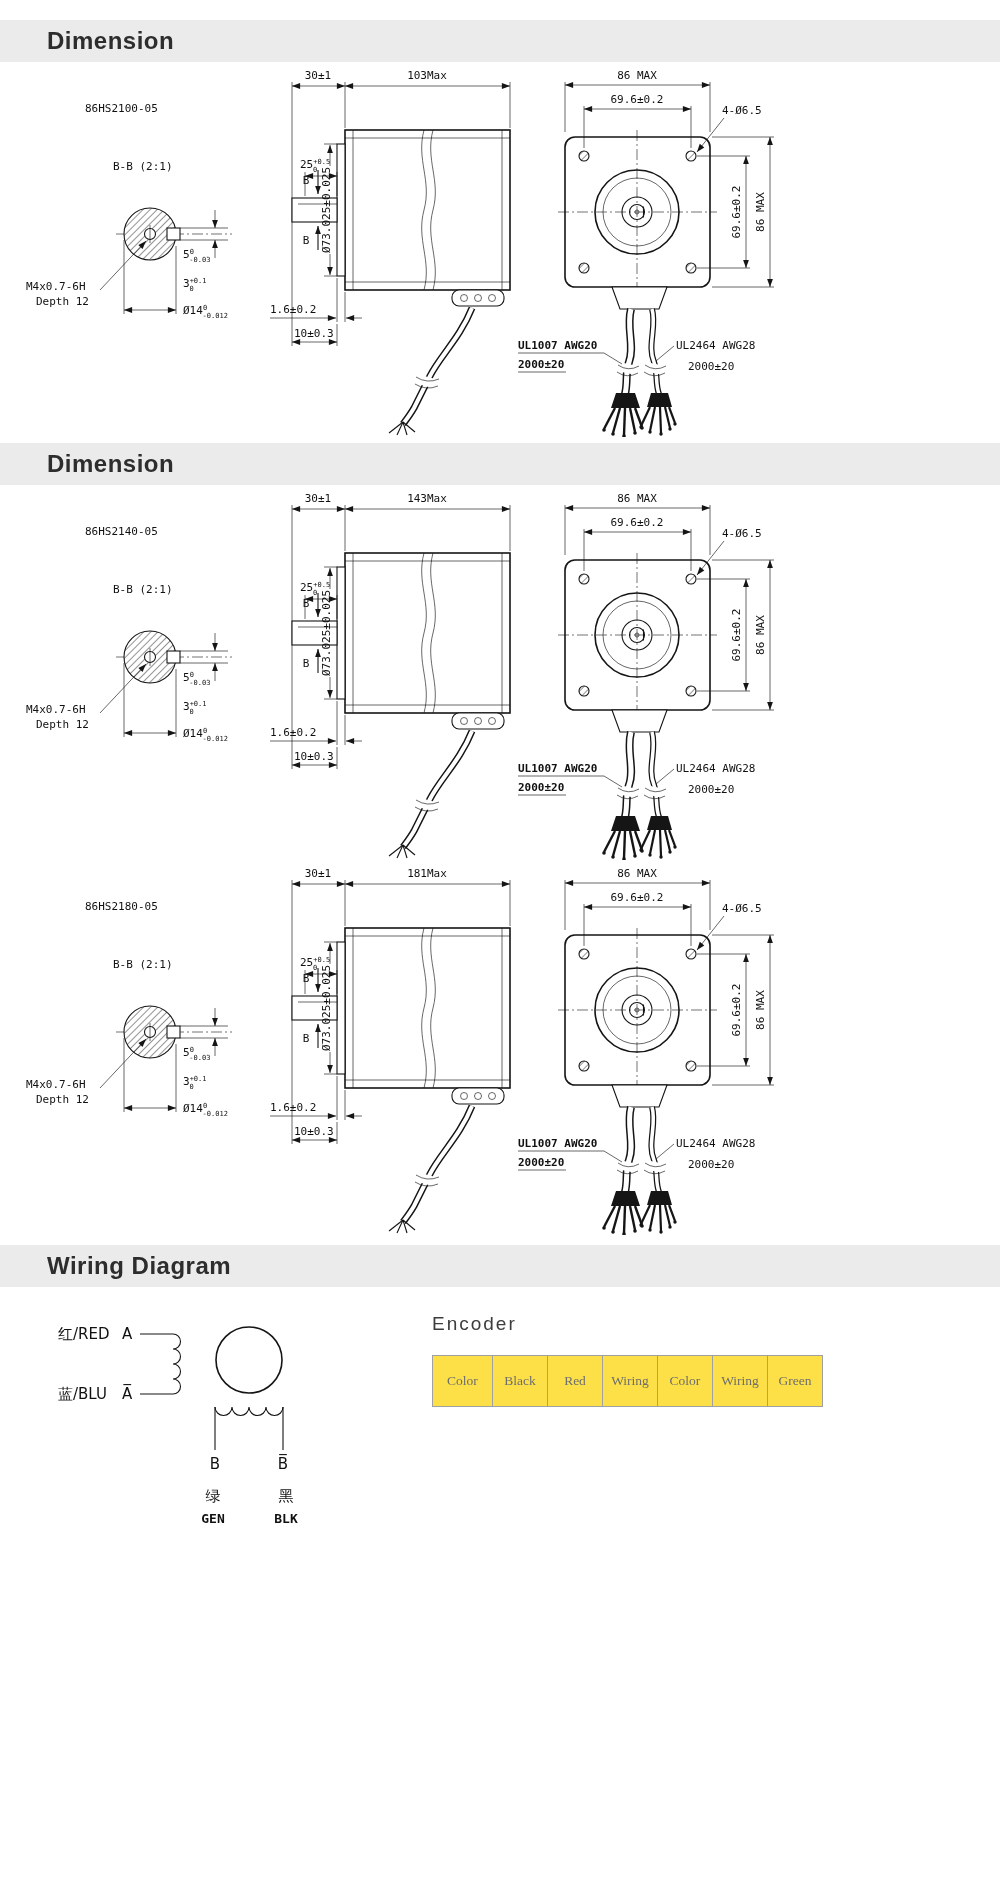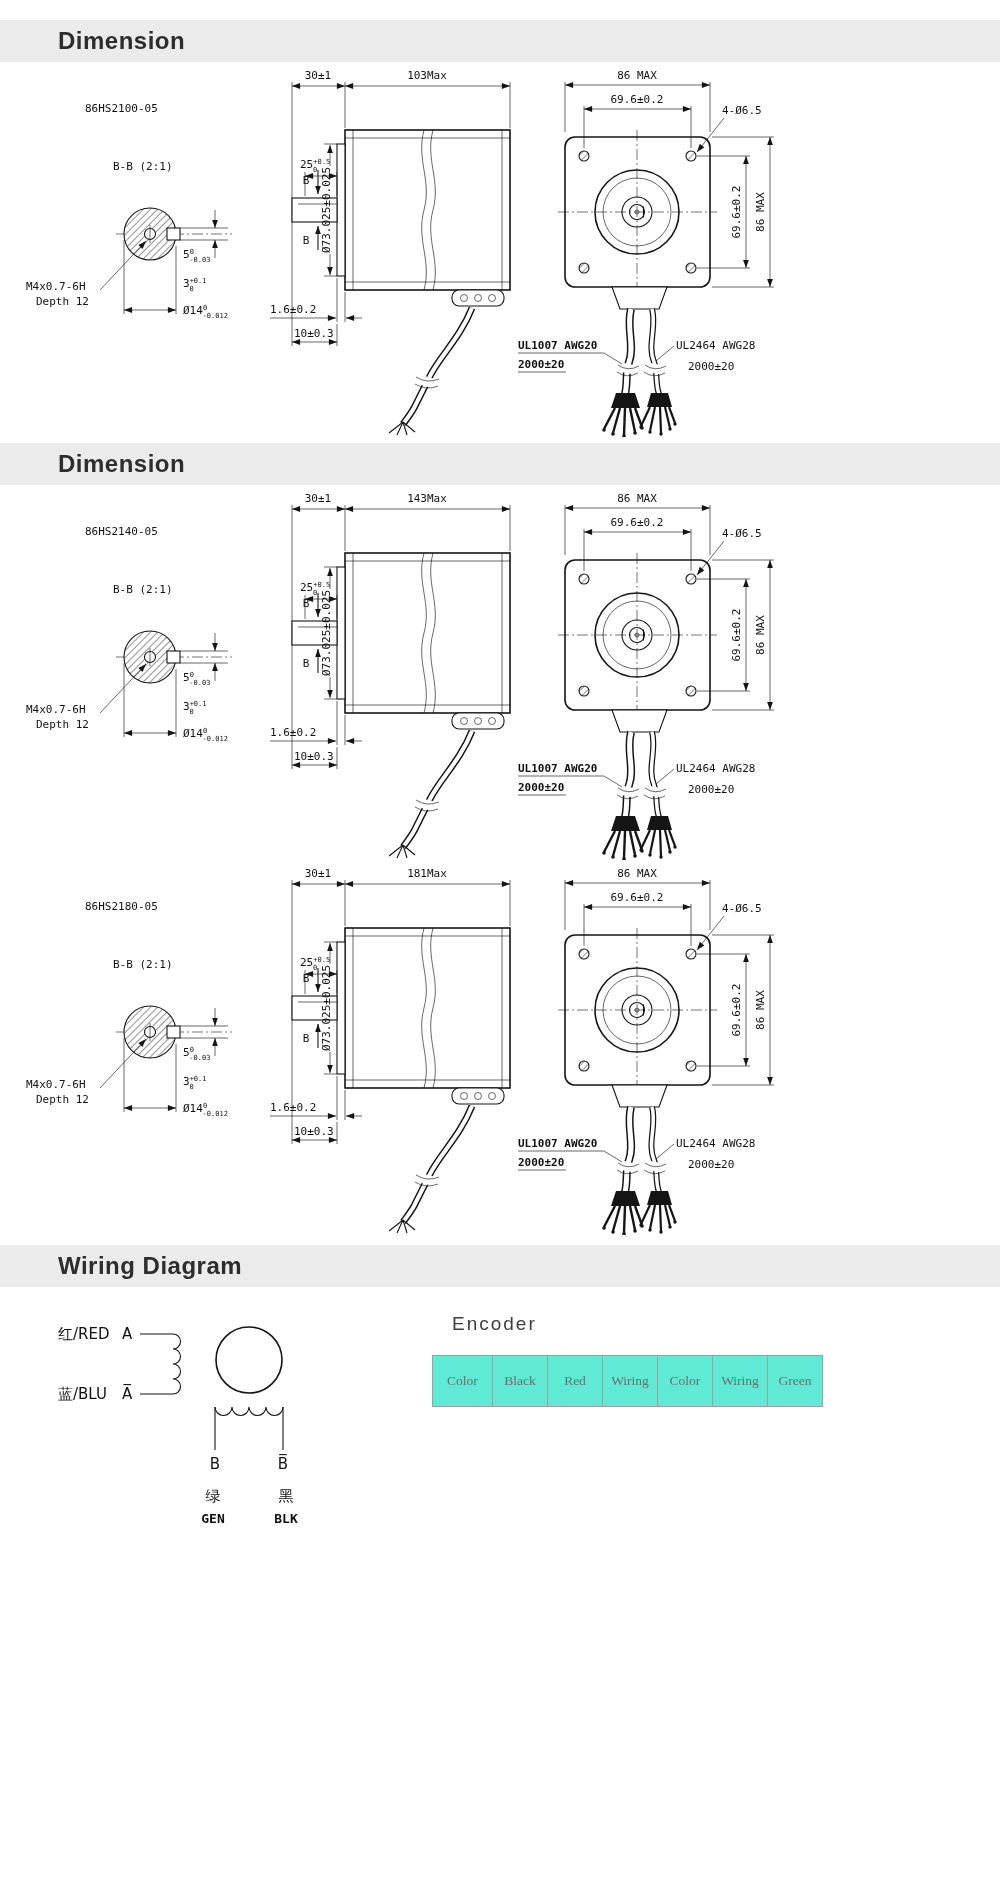--- a/index.html
+++ b/index.html
@@ -1,28 +1,28 @@
 <!DOCTYPE html>
 <html><head>
 <meta charset="utf-8">
 <style>
   html,body{margin:0;padding:0;}
   body{width:1000px;background:#fff;font-family:"DejaVu Sans",sans-serif;}
   .page{padding-top:20px;}
   .section-header{background:#ebebeb;height:42px;display:flex;align-items:center;padding-left:42px;}
-  .section-header h2{margin:16px;font:bold 24px "Liberation Sans",sans-serif;color:#2d2d2d;letter-spacing:.5px;}
+  .section-header h2{margin:5px;font:bold 24px "Liberation Sans",sans-serif;color:#2d2d2d;letter-spacing:.5px;}
   .sh2{margin-top:6px;}
   .sh3{margin-top:10px;text-align:center;}
   .motor-host svg{display:block;}
   .wiring-section{position:relative;height:560px;}
   .wiring-svg{position:absolute;left:0;top:0;}
   .encoder{position:absolute;left:432px;top:26px;}
-  .encoder-title{font:400 19px "Liberation Sans",sans-serif;color:#3c3c3c;letter-spacing:2px;margin-bottom:20px;margin-left:20px;}
+  .encoder-title{font:400 19px "Liberation Sans",sans-serif;color:#3c3c3c;letter-spacing:2px;margin-bottom:20px;}
   .encoder-table{border-collapse:collapse;}
-  .encoder-table td{border:1px solid #a0a0a0;width:52px;height:48px;text-align:center;vertical-align:middle;background:#5eead4;}
+  .encoder-table td{border:1px solid #a0a0a0;width:52px;height:48px;text-align:center;vertical-align:middle;background:#fde047;}
   .encoder-table td:first-child{width:57px;}
   .encoder-table td.hdr{font:13.5px "Liberation Serif",serif;color:#6e6e6e;}
   .encoder-table td.val{font:bold 15px "DejaVu Sans Mono",monospace;color:#161616;}
   
   .ln{stroke:#151515;stroke-width:1.1;fill:none;}
   .thk{stroke-width:1.6;}
   .thin{stroke:#151515;stroke-width:.65;fill:none;}
   .cl{stroke:#151515;stroke-width:.6;fill:none;stroke-dasharray:11 3 2 3;}
   .wfill{fill:#fff;}
   .hatchfill{fill:url(#hatch);}

